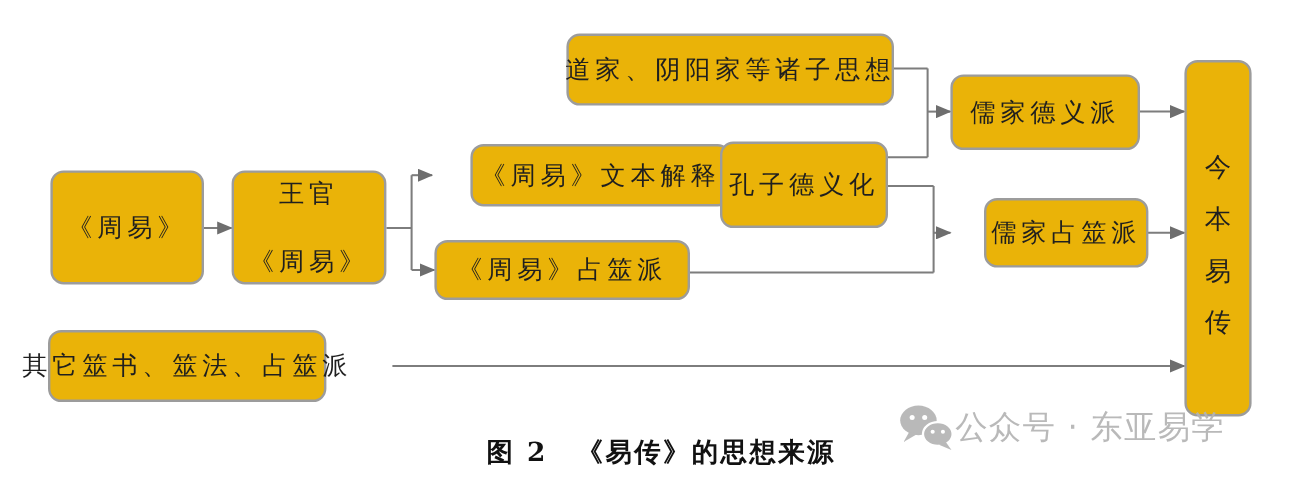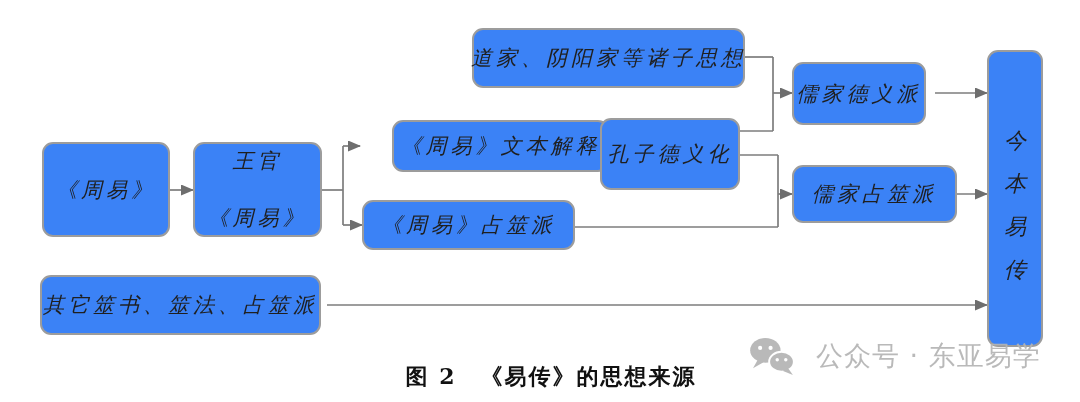--- a/index.html
+++ b/index.html
@@ -3,37 +3,37 @@
 <meta charset="utf-8">
 <style>
   html, body { margin:0; padding:0; background:#ffffff; }
   .figure {
     position:relative; width:1080px; height:402px; background:#ffffff;
     font-family:"DejaVu Serif","Liberation Serif",serif; overflow:hidden;
   }
   .connectors { position:absolute; left:0; top:0; }
   .ln { stroke:#7d7d7d; stroke-width:1.7; fill:none; }
   .node {
-    position:absolute; box-sizing:border-box; background:#3b82f6;
+    position:absolute; box-sizing:border-box; background:#eab308;
     border:2.5px solid #9c9c9c; border-radius:11px;
     display:flex; flex-direction:column; align-items:center; justify-content:center;
     font-size:21px; letter-spacing:4px; color:#1f1f1f; line-height:34px;
-    text-align:center; white-space:nowrap;font-style:italic;
+    text-align:center; white-space:nowrap;
   }
   .node span { display:block; }
   .node.vert { gap:21px; line-height:1; letter-spacing:0; padding-top:14px; }
   .node.vert span { display:block; }
   .caption {
     position:absolute; top:362px; left:551px; transform:translateX(-50%);
     font-size:22px; font-weight:bold; letter-spacing:2px; color:#111111;
     white-space:pre;
   }
   .watermark {
     position:absolute; left:748px; top:337px;
-    display:flex; align-items:center; gap:20px;
+    display:flex; align-items:center; gap:0;
     color:#b4b4b4; font-family:"DejaVu Sans","Liberation Sans",sans-serif;
     font-size:27px; letter-spacing:1px; white-space:nowrap; opacity:0.92;
   }
 </style>
 </head>
 <body>
 
 <div class="figure">
 
   <svg class="connectors" width="1080" height="402" viewBox="0 0 1080 402">
@@ -79,29 +79,29 @@
   </div>
 
   <div class="node" style="left:600px; top:118px; width:140px; height:72px;">
     <span>孔子德义化</span>
   </div>
 
   <div class="node" style="left:362px; top:200px; width:213px; height:50px;text-align:center;">
     <span>《周易》占筮派</span>
   </div>
 
-  <div class="node" style="left:792px; top:62px; width:134px; height:63px;">
+  <div class="node" style="left:792px; top:62px; width:158px; height:63px;">
     <span>儒家德义派</span>
   </div>
 
-  <div class="node" style="left:792px; top:165px; width:165px; height:58px;">
+  <div class="node" style="left:820px; top:165px; width:137px; height:58px;">
     <span>儒家占筮派</span>
   </div>
 
-  <div class="node" style="left:40px; top:275px; width:281px; height:60px;">
+  <div class="node" style="left:40px; top:275px; width:232px; height:60px;">
     <span>其它筮书、筮法、占筮派</span>
   </div>
 
   <div class="node vert" style="left:987px; top:50px; width:56px; height:297px; font-size:22px;">
     <span>今</span>
     <span>本</span>
     <span>易</span>
     <span>传</span>
   </div>
 

